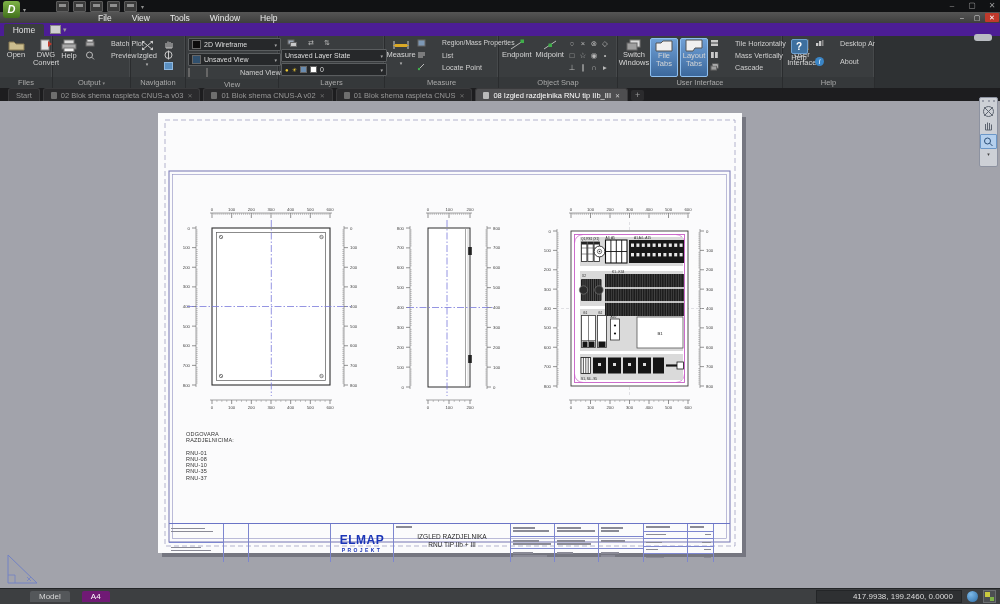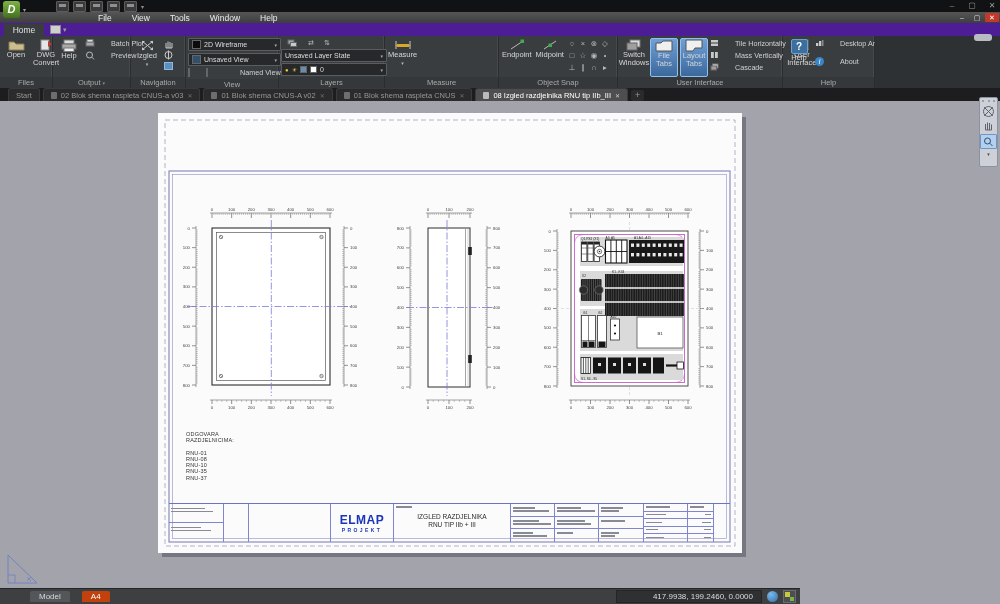--- a/index.html
+++ b/index.html
@@ -60,21 +60,21 @@
   .ftab .fx{color:#6f6f6f;font-size:6px;}
   .ftab.active{background:#4e4e50;color:#fff;}
   .ftab-plus{width:13px;height:11px;background:#2b2b2d;border-radius:2px;color:#9a9a9a;font-size:9px;text-align:center;line-height:11px;}
   
   .canvas{position:absolute;left:0;top:101px;width:1000px;height:487px;background:#a2a3ab;}
   #dwg{position:absolute;left:0;top:0;pointer-events:none;}
   
   .annotation{position:absolute;left:186px;top:431px;font-size:5.5px;line-height:6.3px;color:#333;letter-spacing:.2px;}
   .annotation .rnu{margin-top:6px;}
   
-  .titleblock{position:absolute;left:169px;top:503px;width:561px;height:39px;box-sizing:border-box;border-top:1px solid #6a74c6;}
+  .titleblock{position:absolute;left:169px;top:523px;width:561px;height:39px;box-sizing:border-box;border-top:1px solid #6a74c6;}
   .tbcell{position:absolute;top:0;height:100%;border-right:1px solid #7d86cf;box-sizing:border-box;}
   .mb{height:1.5px;background:#8a8a96;margin:1.6px 0;}
   .tb-left-row{height:19px;border-bottom:1px solid #7d86cf;box-sizing:border-box;padding:2px 2px 0 2px;}
   .tb-left-row2{height:20px;box-sizing:border-box;padding:2px 2px 0 2px;}
   .logocell{display:flex;flex-direction:column;align-items:center;justify-content:center;}
   .elmap{font-size:12px;font-weight:bold;color:#1b35b8;letter-spacing:.5px;line-height:12px;}
   .projekt{font-size:5px;font-weight:bold;color:#1b35b8;letter-spacing:2.4px;margin-top:1px;}
   .titlecell{text-align:center;}
   .titlecell .microlabel{position:absolute;left:2px;top:2px;width:16px;height:1.5px;background:#8a8a96;}
   .dtitle{margin-top:9px;font-size:6.5px;color:#2b2b2b;line-height:7.5px;}
@@ -89,24 +89,24 @@
   .minival{flex:1;padding:2.4px 2px 0 2px;}
   .mb2{height:1.3px;background:#8a8a96;}
   
   .navbar{position:absolute;left:979px;top:97px;width:19px;height:70px;background:#cdd0d6;border:1px solid #8d92a0;
         border-radius:2px;box-sizing:border-box;display:flex;flex-direction:column;align-items:center;gap:2px;padding-top:1px;}
   .nav-grip{width:13px;height:4px;display:flex;justify-content:space-between;align-items:center;}
   .nav-grip i{width:2px;height:2px;background:#8a8f9c;border-radius:50%;}
   .navzoom{width:15px;height:13px;background:#b5d0ee;border:1px solid #6b97c8;border-radius:1px;display:flex;align-items:center;justify-content:center;}
   .navcaret{font-size:5px;color:#444;}
   
-  .statusbar{position:absolute;left:0;top:588px;width:800px;height:16px;background:#3d3f41;border-top:1px solid #232527;
+  .statusbar{position:absolute;left:0;top:588px;width:1000px;height:16px;background:#3d3f41;border-top:1px solid #232527;
         display:flex;align-items:center;box-sizing:border-box;}
   .chip{font-size:8px;color:#d8d8d8;background:#54575a;border-radius:2px 2px 0 0;padding:1px 9px;margin-right:12px;}
-  .chip.active{background:#c2410c;color:#fff;font-weight:normal;}
+  .chip.active{background:#701a75;color:#fff;font-weight:normal;}
   .sb-right{margin-left:auto;display:flex;align-items:center;gap:5px;padding-right:4px;}
   .coords{background:#2e3032;border:1px solid #232527;color:#dcdcdc;font-size:8px;padding:1px 8px;min-width:128px;text-align:right;}
   .sb-icon-blue{width:11px;height:11px;border-radius:50%;background:radial-gradient(circle at 35% 30%,#7db9e8,#2e6ea8);}
   .sb-icon-grid{width:11px;height:11px;background:#4c4f52;border:1px solid #6a6d70;position:relative;}
   .sb-icon-grid::after{content:"";position:absolute;left:1px;top:1px;width:5px;height:5px;background:#c9c93e;}
   .sb-icon-grid::before{content:"";position:absolute;right:1px;bottom:1px;width:4px;height:4px;background:#7fb347;}
   svg text{font-family:"Liberation Sans",sans-serif;}
 </style>
 </head>
 <body>
@@ -289,20 +289,41 @@
         <div class="rbody">
           <div class="bigbtn">
             <svg width="18" height="12">
                 <line x1="2" y1="2" x2="2" y2="10" stroke="#c9c9c9"></line>
                 <line x1="16" y1="2" x2="16" y2="10" stroke="#c9c9c9"></line>
                 <rect x="3" y="5" width="12" height="3" fill="#d9a826"></rect>
                 <path d="M3,6.5 l-1.5,0 M15,6.5 l1.5,0" stroke="#d9a826"></path>
               </svg>
             <span>Measure</span>
             <span class="caret">▾</span>
+          </div>
+          <div class="smallcol">
+            <div class="smallbtn">
+              <svg width="9" height="8">
+                  <rect x="1" y="1" width="7" height="6" fill="#7d98b5" stroke="#666"></rect>
+                </svg>
+              <span style="font-size:6.8px">Region/Mass Properties</span>
+            </div>
+            <div class="smallbtn">
+              <svg width="9" height="8">
+                  <path d="M1,2 h7 M1,4 h7 M1,6 h5" stroke="#bbb"></path>
+                </svg>
+              <span>List</span>
+            </div>
+            <div class="smallbtn">
+              <svg width="9" height="8">
+                  <line x1="1" y1="7" x2="7" y2="1" stroke="#bbb"></line>
+                  <circle cx="2" cy="6" r="1.2" fill="#3fae4a"></circle>
+                </svg>
+              <span>Locate Point</span>
+            </div>
           </div>
         </div>
         <div class="rlabel">Measure</div>
       </div>
 
       <div class="rpanel" style="width:119px">
         <div class="rbody">
           <div class="bigbtn">
             <svg width="16" height="12">
                 <line x1="2" y1="10" x2="14" y2="2" stroke="#b9b9b9"></line>

